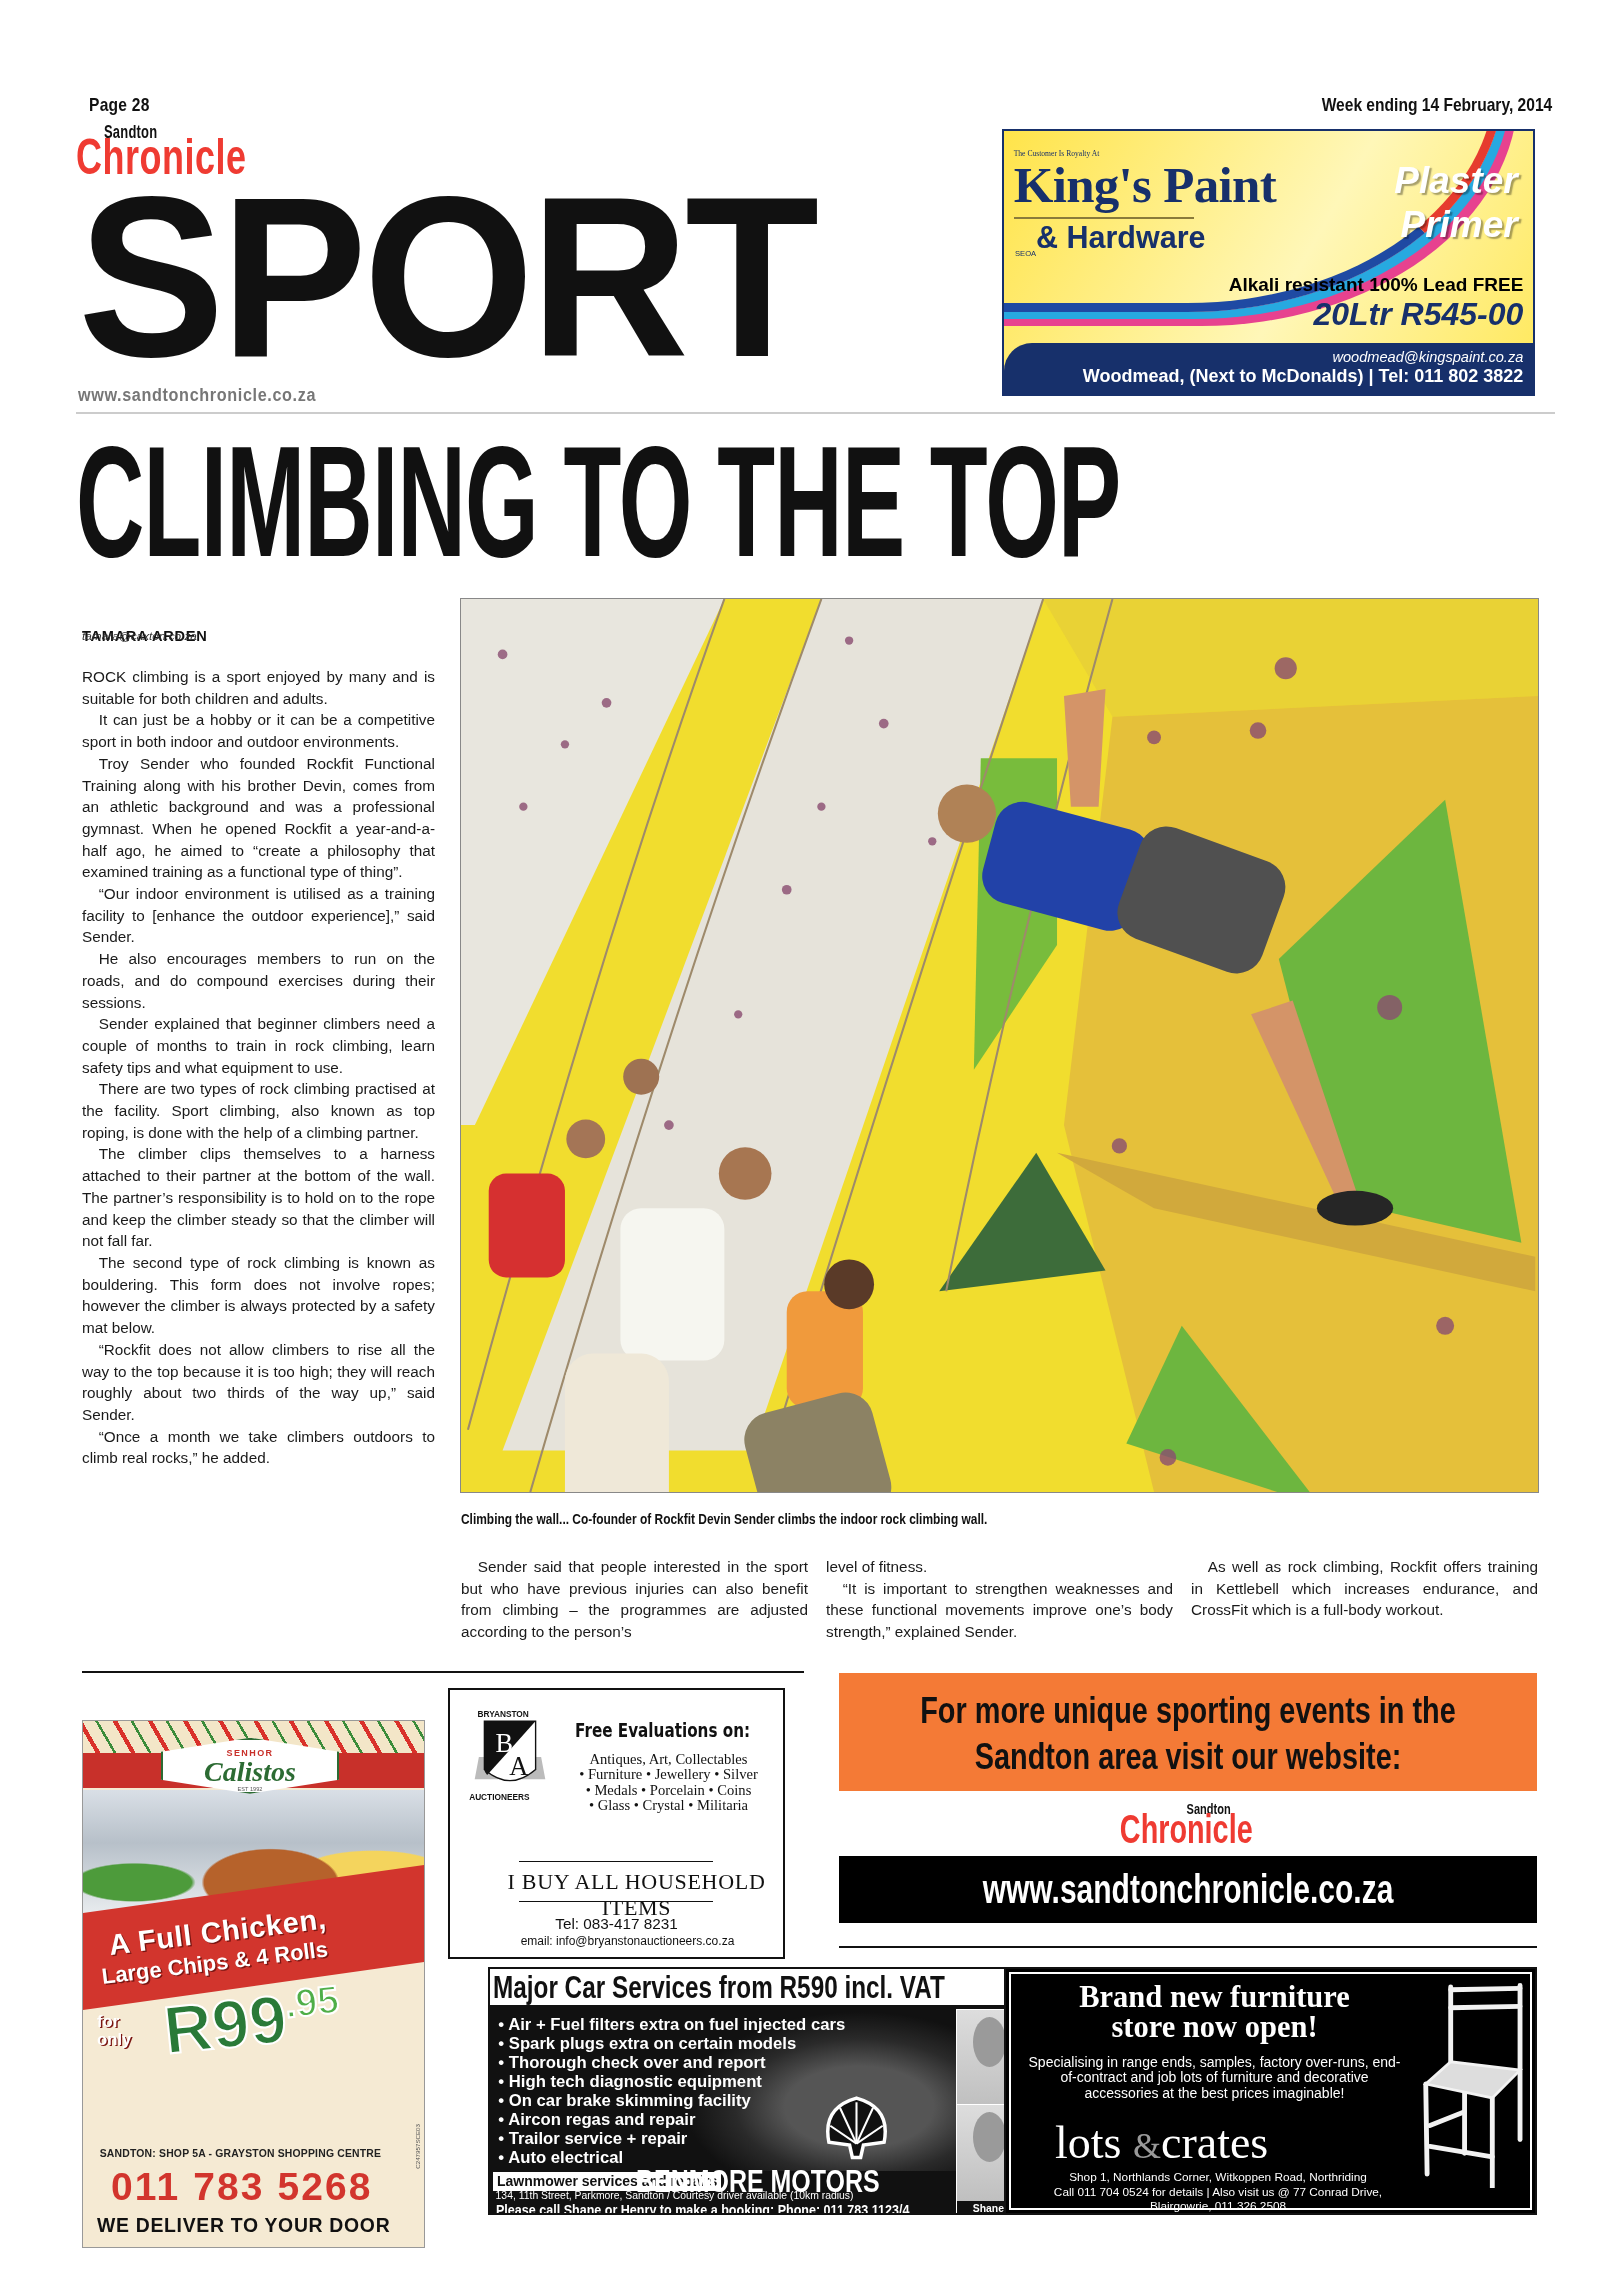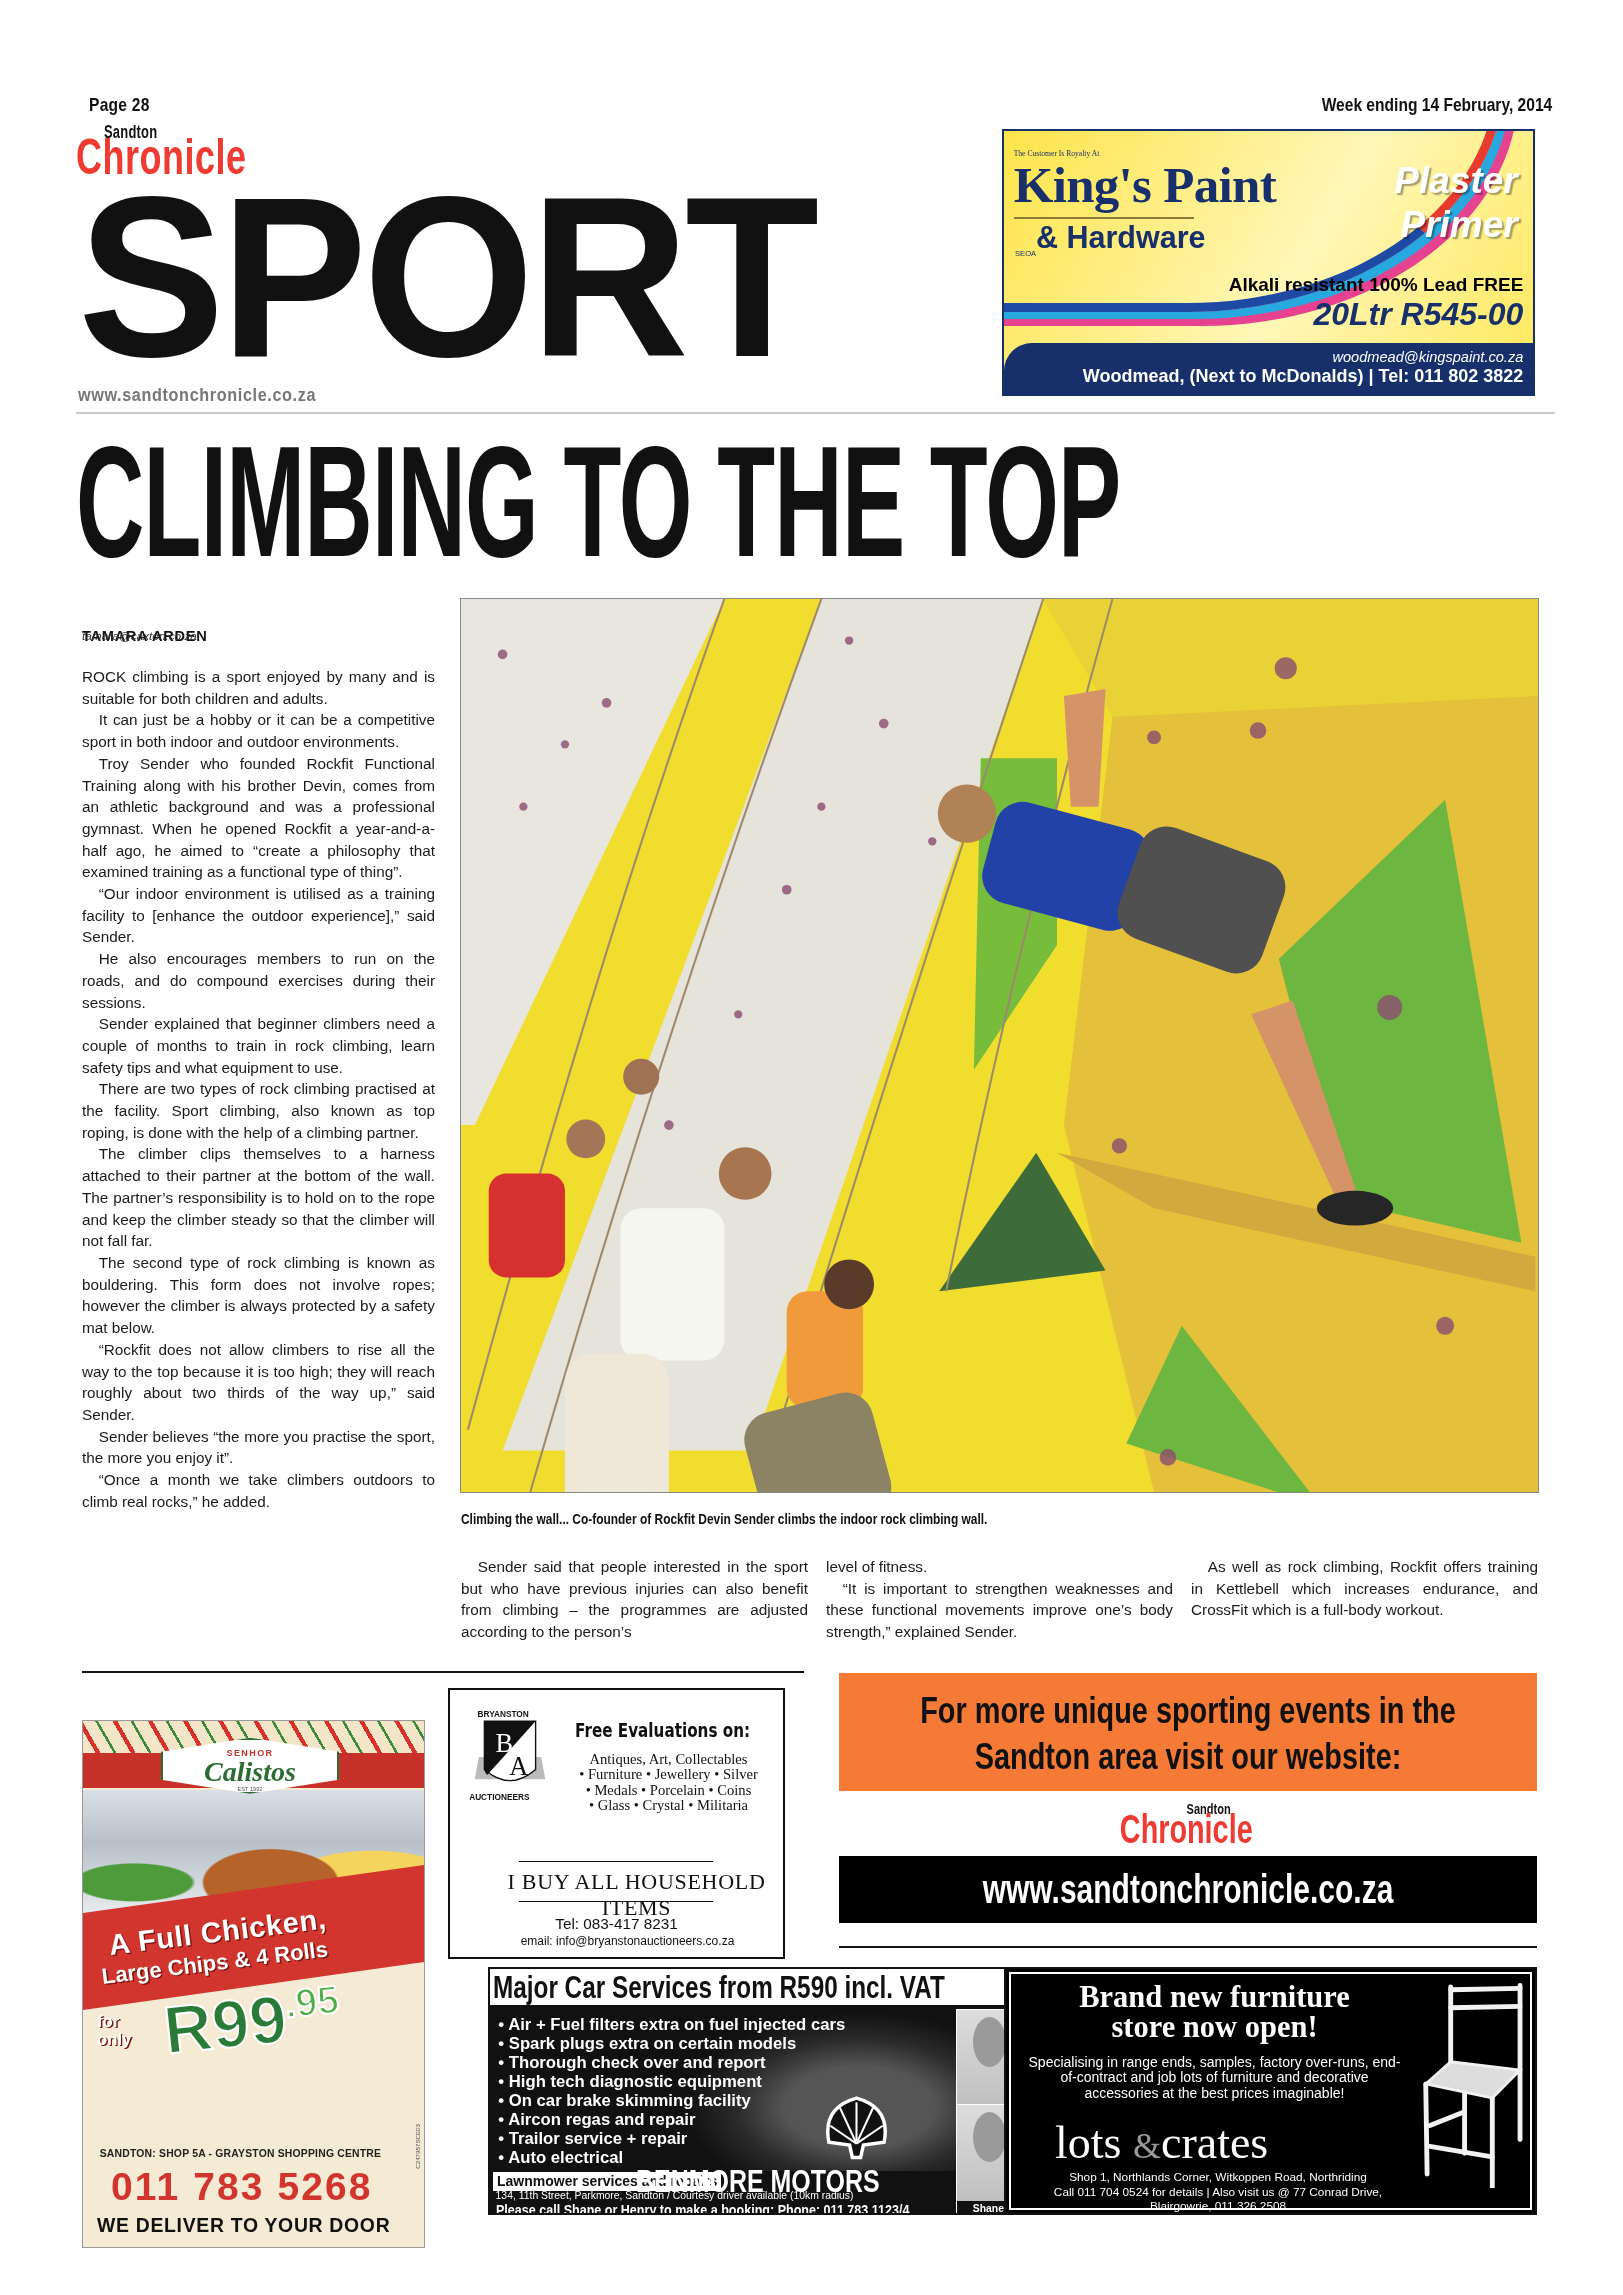--- a/index.html
+++ b/index.html
@@ -160,21 +160,20 @@
   <p class="first">ROCK climbing is a sport enjoyed by many and is suitable for both children and adults.</p>
   <p>It can just be a hobby or it can be a competitive sport in both indoor and outdoor environments.</p>
   <p>Troy Sender who founded Rockfit Functional Training along with his brother Devin, comes from an athletic background and was a professional gymnast. When he opened Rockfit a year-and-a-half ago, he aimed to “create a philosophy that examined training as a functional type of thing”.</p>
   <p>“Our indoor environment is utilised as a training facility to [enhance the outdoor experience],” said Sender.</p>
   <p>He also encourages members to run on the roads, and do compound exercises during their sessions.</p>
   <p>Sender explained that beginner climbers need a couple of months to train in rock climbing, learn safety tips and what equipment to use.</p>
   <p>There are two types of rock climbing practised at the facility. Sport climbing, also known as top roping, is done with the help of a climbing partner.</p>
   <p>The climber clips themselves to a harness attached to their partner at the bottom of the wall. The partner’s responsibility is to hold on to the rope and keep the climber steady so that the climber will not fall far.</p>
   <p>The second type of rock climbing is known as bouldering. This form does not involve ropes; however the climber is always protected by a safety mat below.</p>
   <p>“Rockfit does not allow climbers to rise all the way to the top because it is too high; they will reach roughly about two thirds of the way up,” said Sender.</p>
-  <p>Sender believes “the more you practise the sport, the more you enjoy it”.</p>
   <p>“Once a month we take climbers outdoors to climb real rocks,” he added.</p>
 </div>
 
 <div class="abs photo" title="Climbers on an indoor yellow and green rock climbing wall">
   <svg viewBox="0 0 1554 1290" preserveAspectRatio="none">
     <rect width="1554" height="1290" fill="#f1dd2e"></rect>
     <polygon points="0,0 380,0 20,760 0,760" fill="#e8e6de"></polygon>
     <polygon points="520,0 840,0 420,1230 60,1230" fill="#e6e3da"></polygon>
     <polygon points="840,0 1554,0 1554,140 940,170" fill="#e9d235"></polygon>
     <polygon points="940,170 1554,140 1554,1290 1000,1290 870,760" fill="#e5c03a"></polygon>

